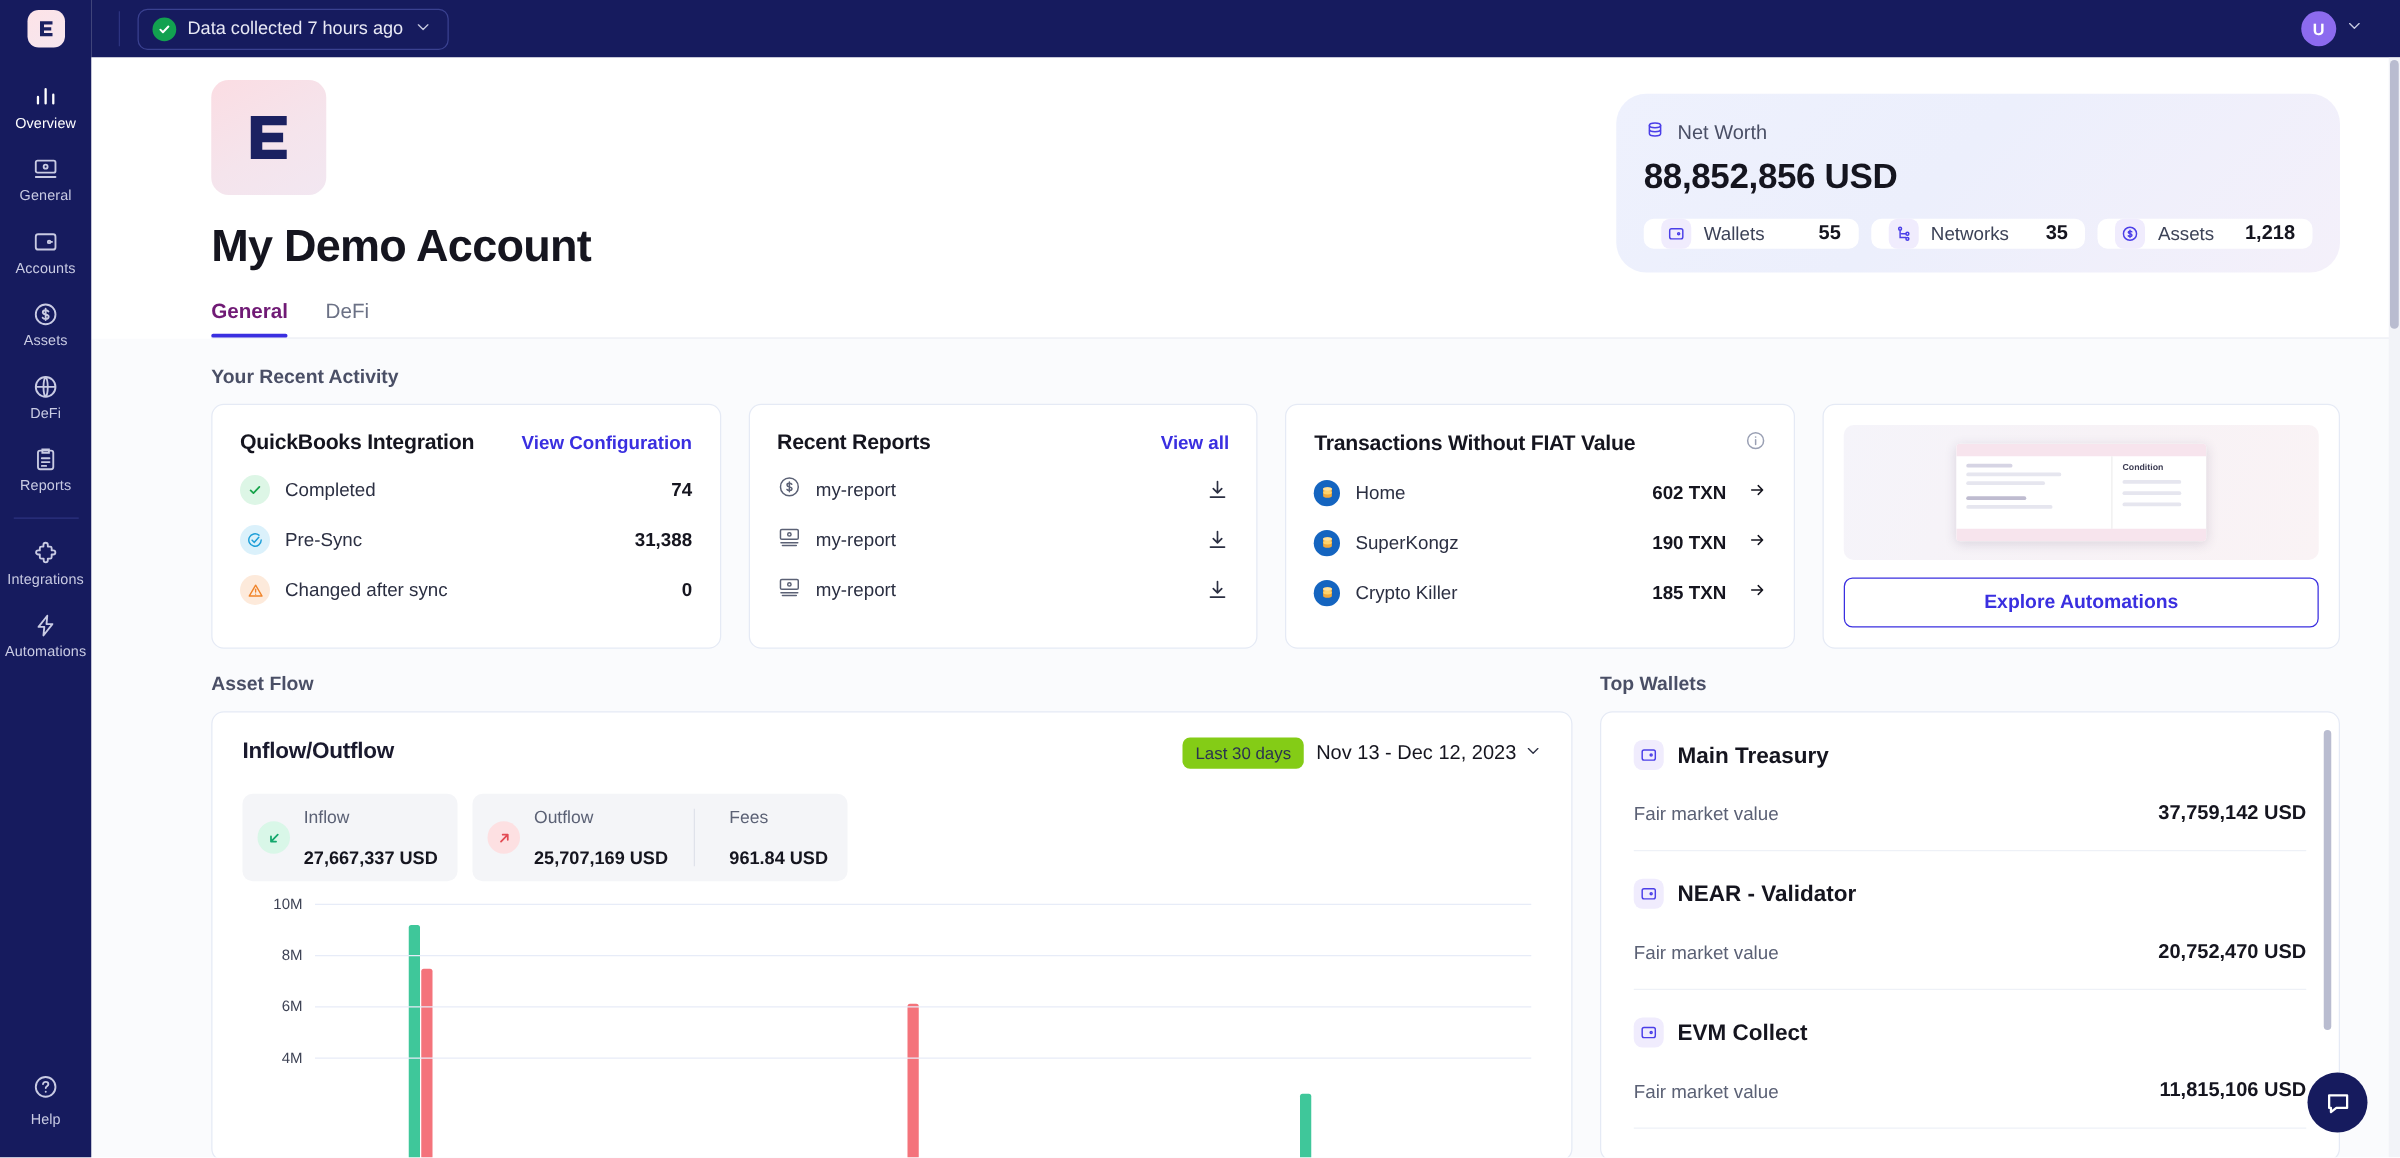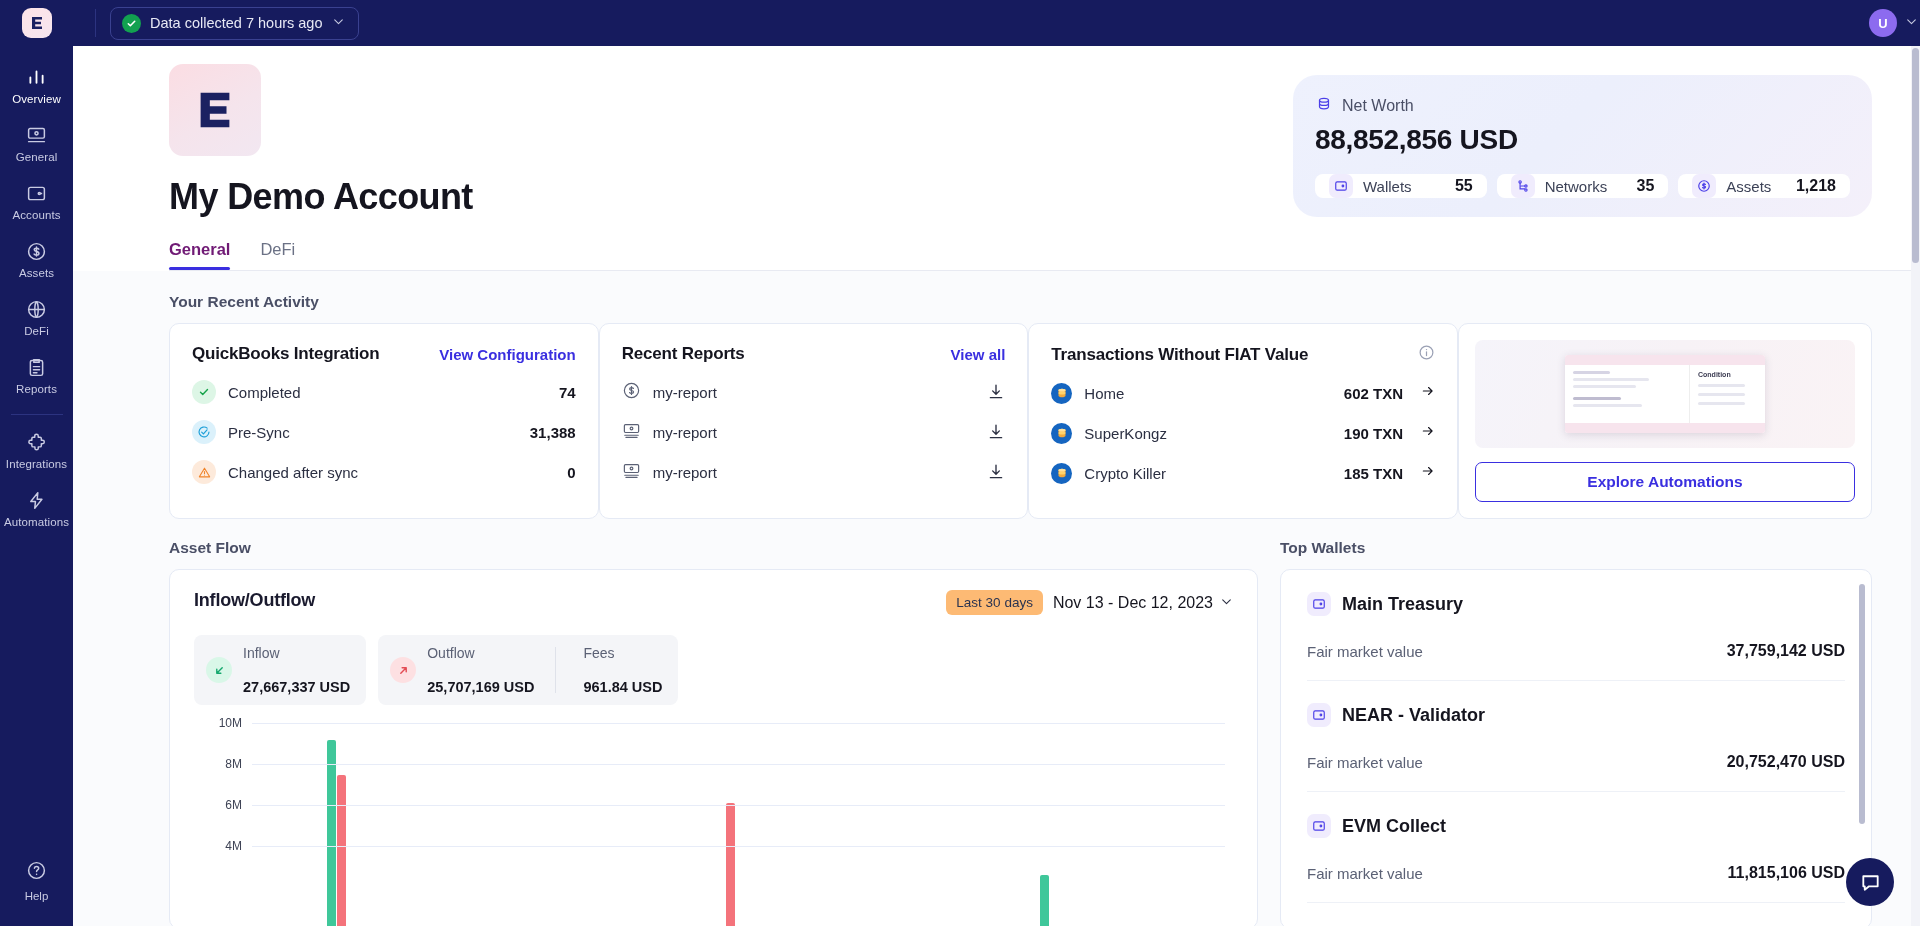--- a/index.html
+++ b/index.html
@@ -46,21 +46,21 @@
     display: flex; flex-direction: column; align-items: center; gap: 5px;
     color: #c9cbe3; cursor: pointer;
   }
   .help-wrap .label { font-size: 11.5px; }
 
   
   .right { flex: 1; display: flex; flex-direction: column; min-width: 0; }
   .topbar {
     height: 46px; background: #161B5E;
     display: flex; align-items: center;
-    padding: 0 2px 0 22px; gap: 14px;
+    padding: 0 30px 0 22px; gap: 14px;
   }
   .topbar-divider { width:1px; height:28px; background:#2c3380; }
   .status-pill {
     display: inline-flex; align-items: center; gap: 9px;
     border: 1px solid #3a4190; border-radius: 8px;
     padding: 6px 13px 6px 11px;
     color: #e8e9f5; font-size: 14.5px; cursor: pointer;
   }
   .dot-check {
     width: 19px; height: 19px; border-radius: 50%;
@@ -139,21 +139,21 @@
     display:flex; align-items:center; justify-content:center; flex:none;
   }
   .nw-stat .t { font-size:15px; color:#3c4257; }
   .nw-stat .v { margin-left:auto; font-size:16px; font-weight:700; color:#15151f; }
 
   
   .body-zone { background:#FAFBFD; padding: 22px 48px 0 96px; }
   .section-title {
     font-size: 15.5px; font-weight:700; color:#4a4f66; margin-bottom: 12px;
   }
-  .card-row { display:flex; }
+  .card-row { display:flex; gap: 22px; }
   .card {
     background:#fff; border:1px solid #e5eaf5; border-radius:10px;
     padding: 20px 22px; flex:1; min-width:0;
   }
   .card-head {
     display:flex; align-items:center; justify-content:space-between;
     margin-bottom: 8px;
   }
   .card-title { font-size:17px; font-weight:700; color:#15151f; letter-spacing:-0.2px;}
   .card-link { font-size:15px; color:#3A2FE0; font-weight:700; cursor:pointer; }
@@ -201,21 +201,21 @@
   .flow-left { flex:1; min-width:0; }
   .flow-right { width: 592px; flex:none; }
   .chart-card {
     background:#fff; border:1px solid #e5eaf5; border-radius:10px;
     padding: 20px 24px 0; height: 360px; overflow:hidden;
   }
   .chart-head { display:flex; align-items:flex-start; }
   .chart-title { font-size:18px; font-weight:700; letter-spacing:-0.2px; }
   .range-wrap { margin-left:auto; display:flex; align-items:center; gap:10px; }
   .range-pill {
-    background:#fdba74; color:#2a3350; font-size:13.5px;
+    background:#84cc16; color:#2a3350; font-size:13.5px;
     border-radius:6px; padding:5px 10px; cursor:pointer;
   }
   .range-text { font-size:16px; color:#15151f; display:flex; align-items:center; gap:7px; cursor:pointer; }
   .stat-chips { display:flex; gap:12px; margin-top: 20px; }
   .chip {
     background:#f4f5f8; border-radius:8px; padding:10px 16px 10px 12px;
     display:flex; align-items:center; gap:11px;
   }
   .chip-ico {
     width:26px;height:26px;border-radius:50%;

